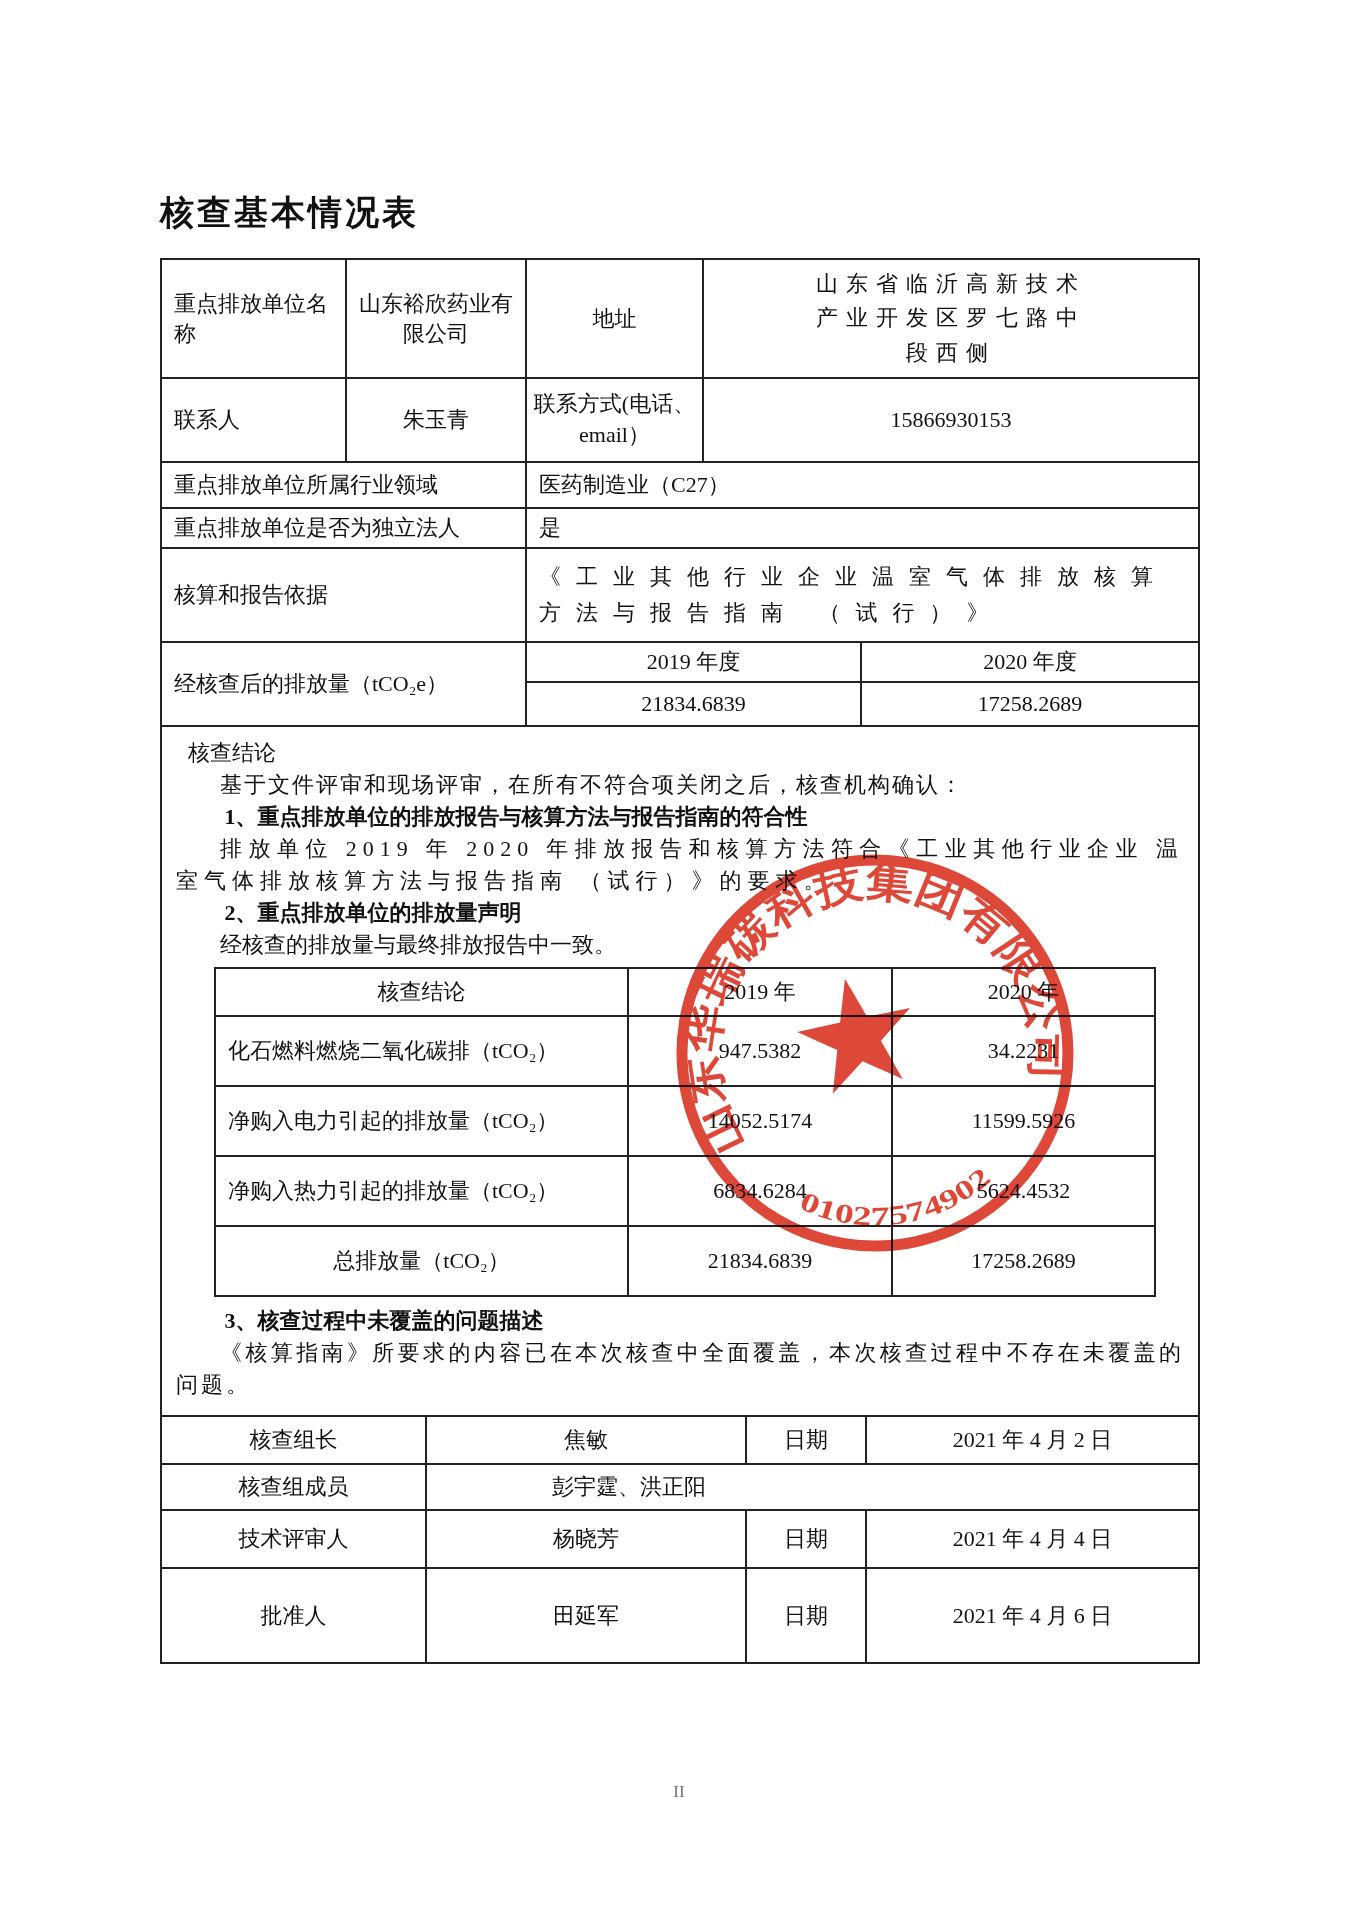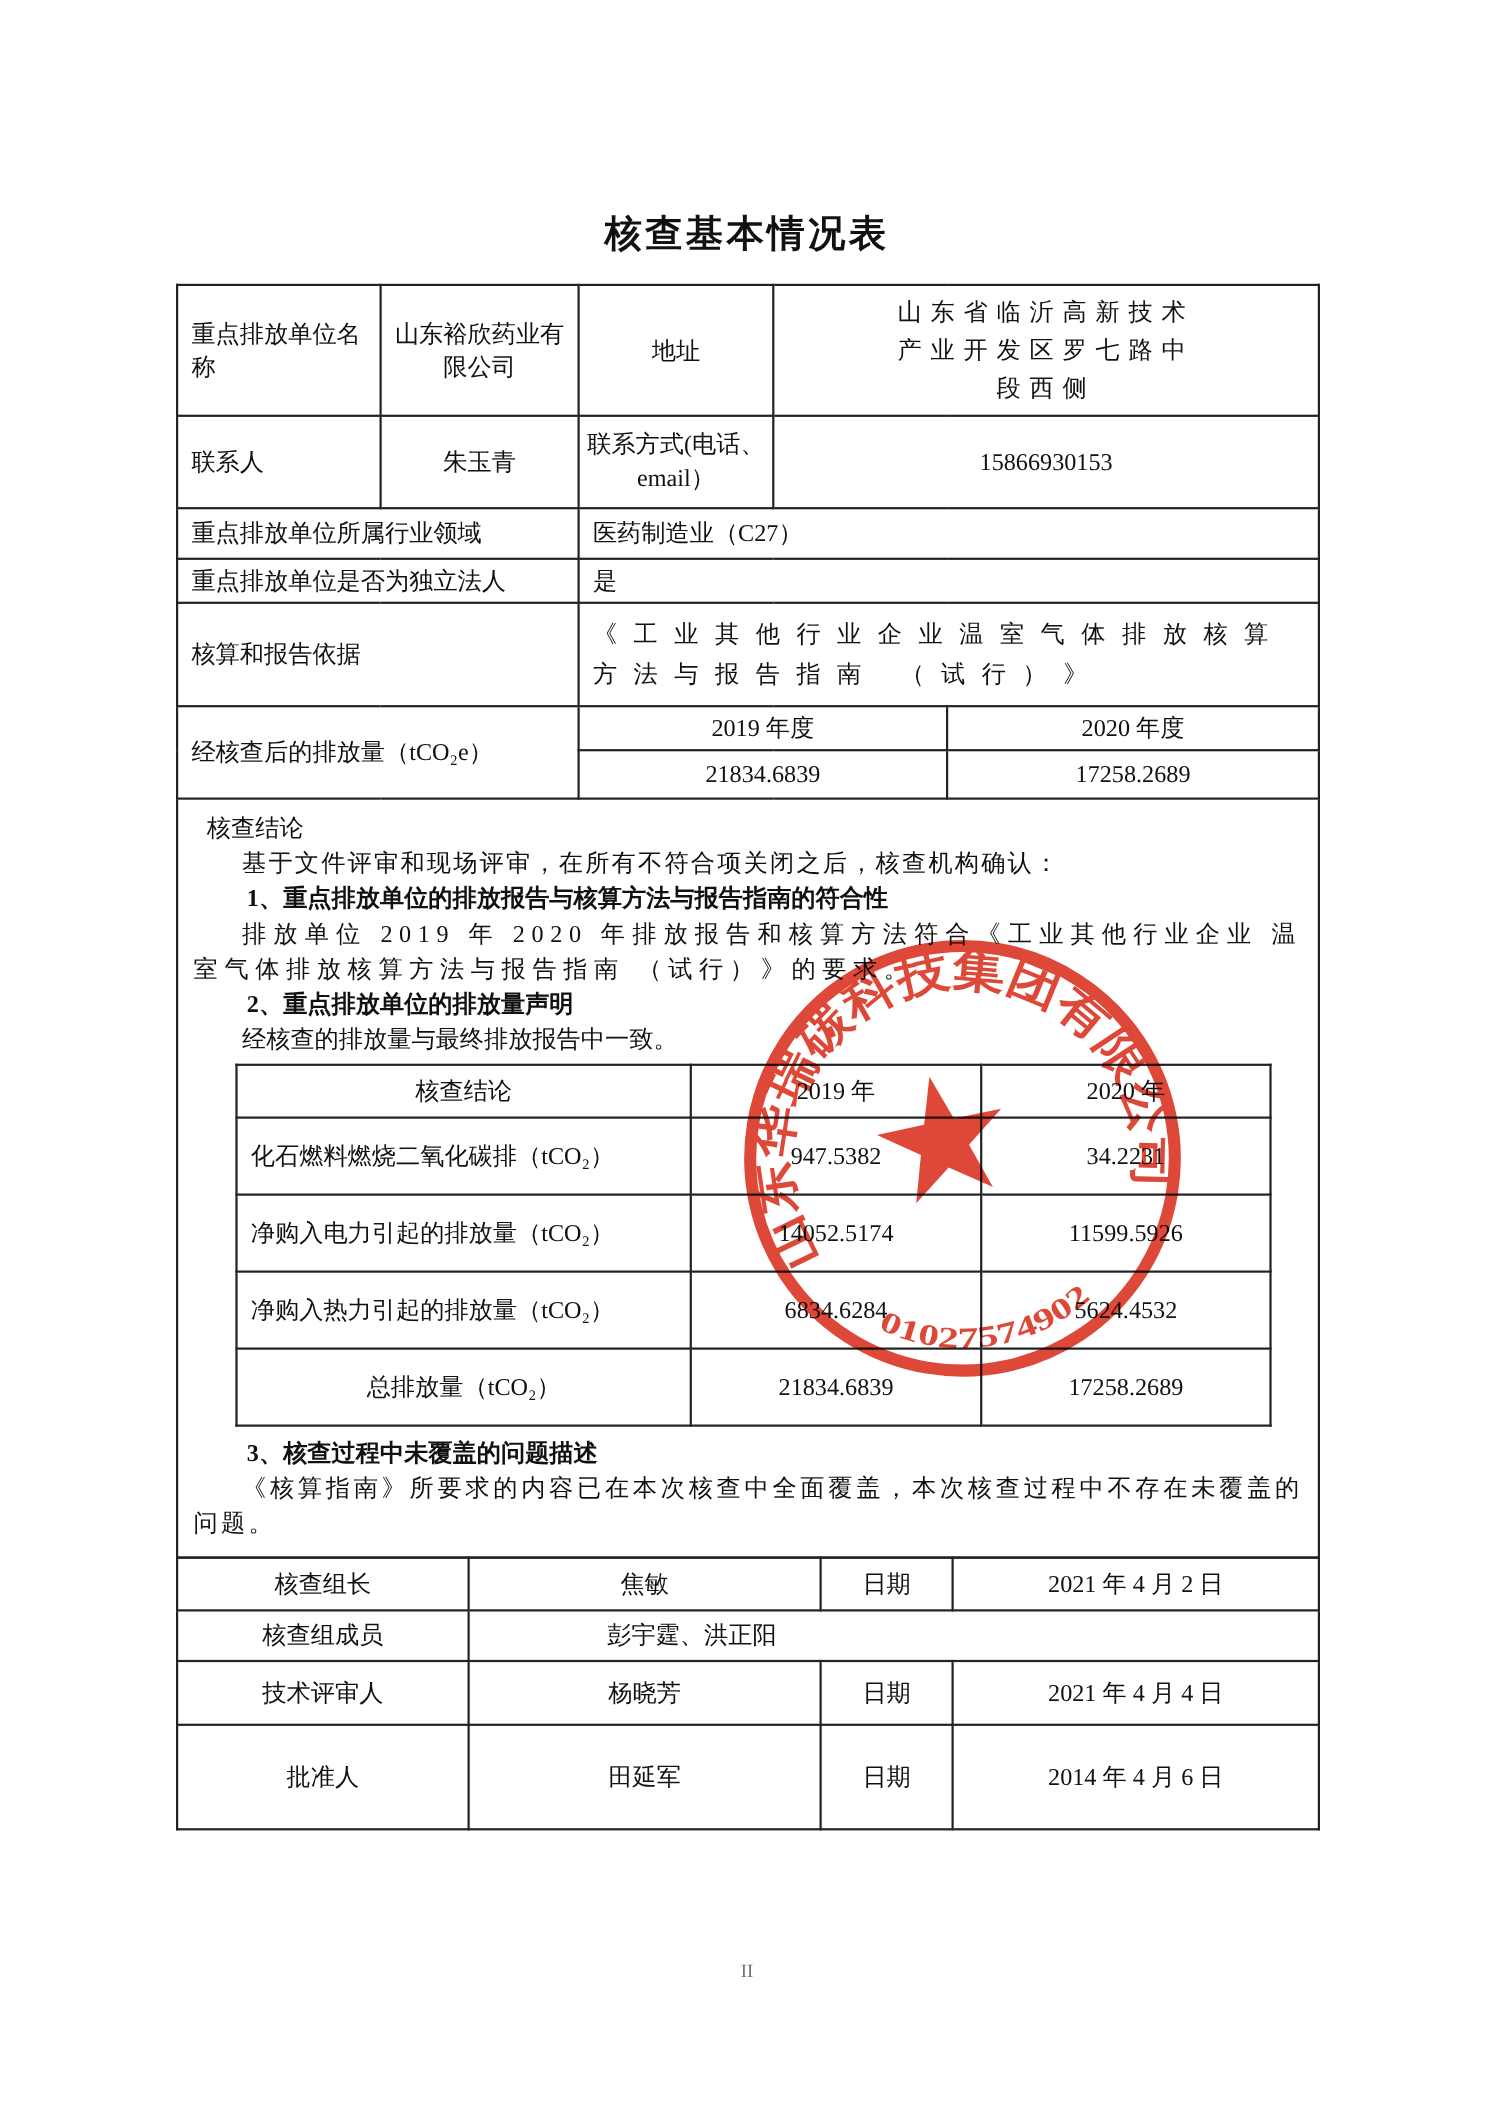--- a/index.html
+++ b/index.html
@@ -6,21 +6,21 @@
   .page{
     position:relative;
     width:1357px;height:1920px;
     background:#ffffff;
     font-family:"Liberation Serif","DejaVu Serif",serif;
     color:#111;
     overflow:hidden;
   }
   .doc-title{
     width:1038px;margin:190px 0 22px 160px;
-    text-align:center;font-size:34px;font-weight:bold;letter-spacing:3px;
+    text-align:left;font-size:34px;font-weight:bold;letter-spacing:3px;
   }
   table{border-collapse:collapse;table-layout:fixed;}
   .main-table,.sign-table{margin-left:160px;width:1038px;}
   .sign-table{margin-top:-2px;}
   td{border:2px solid #222;font-size:22px;vertical-align:middle;padding:4px 8px;word-break:break-all;}
   .c{text-align:center;}
   .l{text-align:left;padding-left:12px;}
   .addr-cell{letter-spacing:8px;padding:6px 100px;text-align:center;line-height:1.55;}
   .basis-cell{letter-spacing:15px;line-height:1.65;padding:6px 12px;}
   .contact-cell{padding:4px 6px;line-height:1.4;}
@@ -170,21 +170,21 @@
     <tr style="height:58px">
       <td class="c">技术评审人</td>
       <td class="c">杨晓芳</td>
       <td class="c">日期</td>
       <td class="c">2021 年 4 月 4 日</td>
     </tr>
     <tr style="height:95px">
       <td class="c">批准人</td>
       <td class="c">田延军</td>
       <td class="c">日期</td>
-      <td class="c">2014 年 4 月 6 日</td>
+      <td class="c">2021 年 4 月 6 日</td>
     </tr>
   </tbody>
     </table>
 
   <div class="stamp-wrap">
     <svg width="430" height="430" viewBox="-215 -215 430 430">
       <circle cx="0" cy="0" r="193" fill="none" stroke="#d92c1a" stroke-width="11"></circle>
       <path id="arc-company" d="M -146 62 A 158 158 0 1 1 146 62" fill="none"></path>
       <path id="arc-number" d="M -118 126 A 173 173 0 0 0 118 126" fill="none"></path>
       <text font-size="42" font-weight="bold" fill="#d92c1a" font-family="Liberation Serif, DejaVu Serif, serif">

